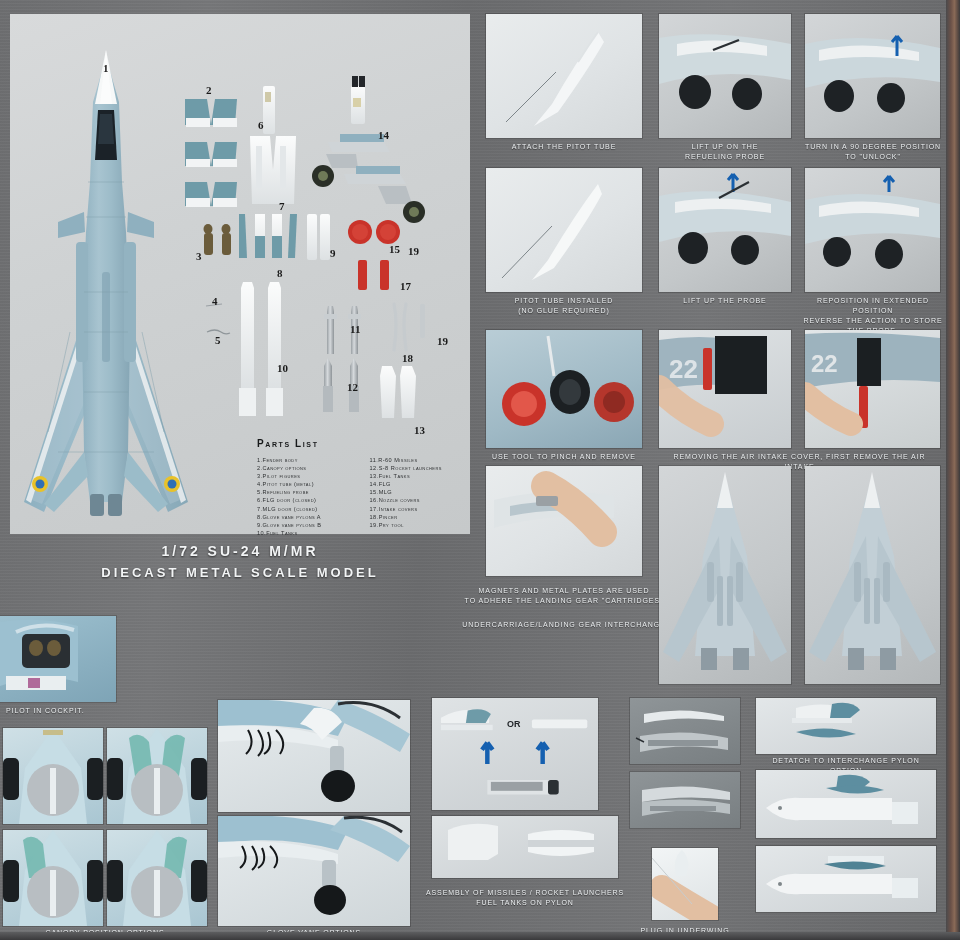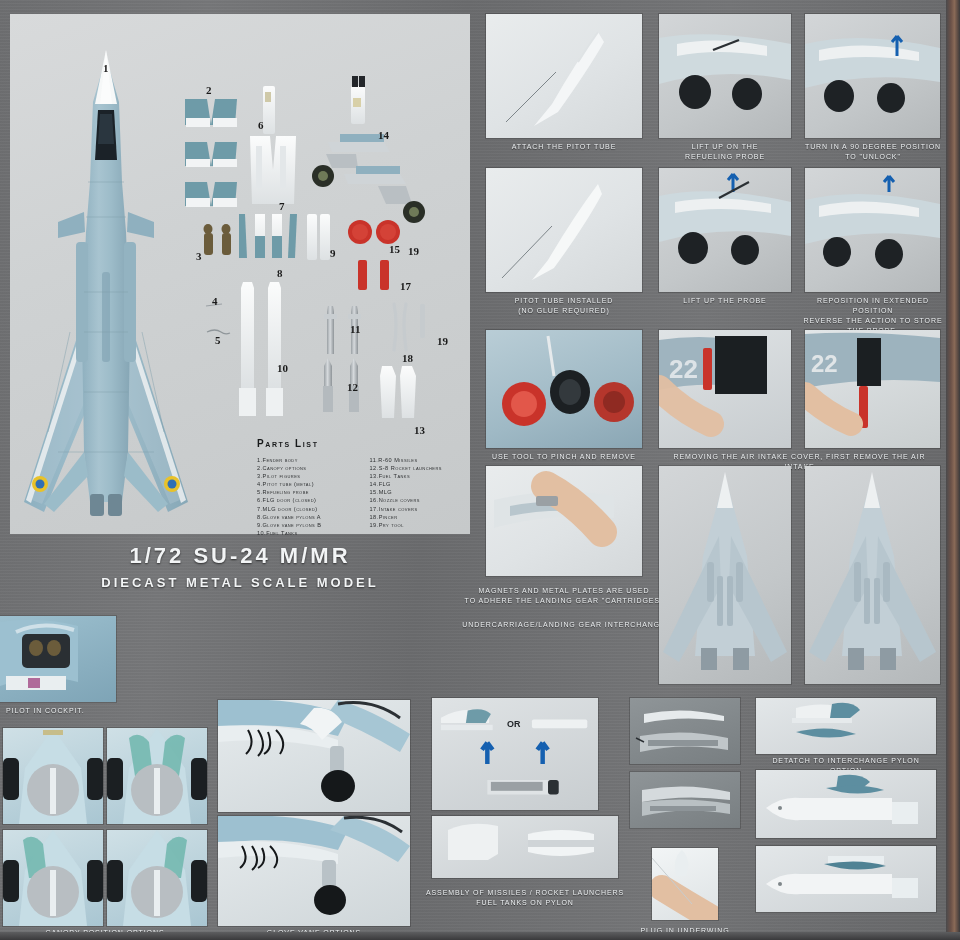--- a/index.html
+++ b/index.html
@@ -27,21 +27,21 @@
       background:linear-gradient(160deg,#d8dadb 0%,#cfd2d3 40%,#c6c9ca 100%);}
   .pnum{position:absolute;font-family:"Liberation Serif",serif;font-weight:bold;
         color:#1a1a1a;font-size:11px;}
   .jetwrap{position:absolute;left:8px;top:18px;width:175px;height:490px;}
 
   
   #title-block{position:absolute;left:10px;top:543px;width:460px;height:70px;
        text-align:center;color:#f2f4f5;}
   #title-block div{letter-spacing:3px;text-shadow:0 1px 2px rgba(0,0,0,.6);
        font-weight:bold;}
-  .t1{font-size:22px;margin-bottom:6px;}
+  .t1{font-size:14px;margin-bottom:6px;}
   .t2{font-size:13px;margin-bottom:20px;}
   .t3{font-size:13px;}
 
   
   #parts-list{position:absolute;left:247px;top:424px;width:215px;color:#2a2a2a;}
   #parts-list h4{margin:0 0 7px 0;font-size:10px;letter-spacing:1.6px;
       font-variant:small-caps;font-weight:bold;color:#17191a;}
   .pl-cols{display:flex;gap:10px;}
   .pl-col{flex:1;}
   .pl-item{font-size:5.6px;letter-spacing:.45px;line-height:8.1px;

